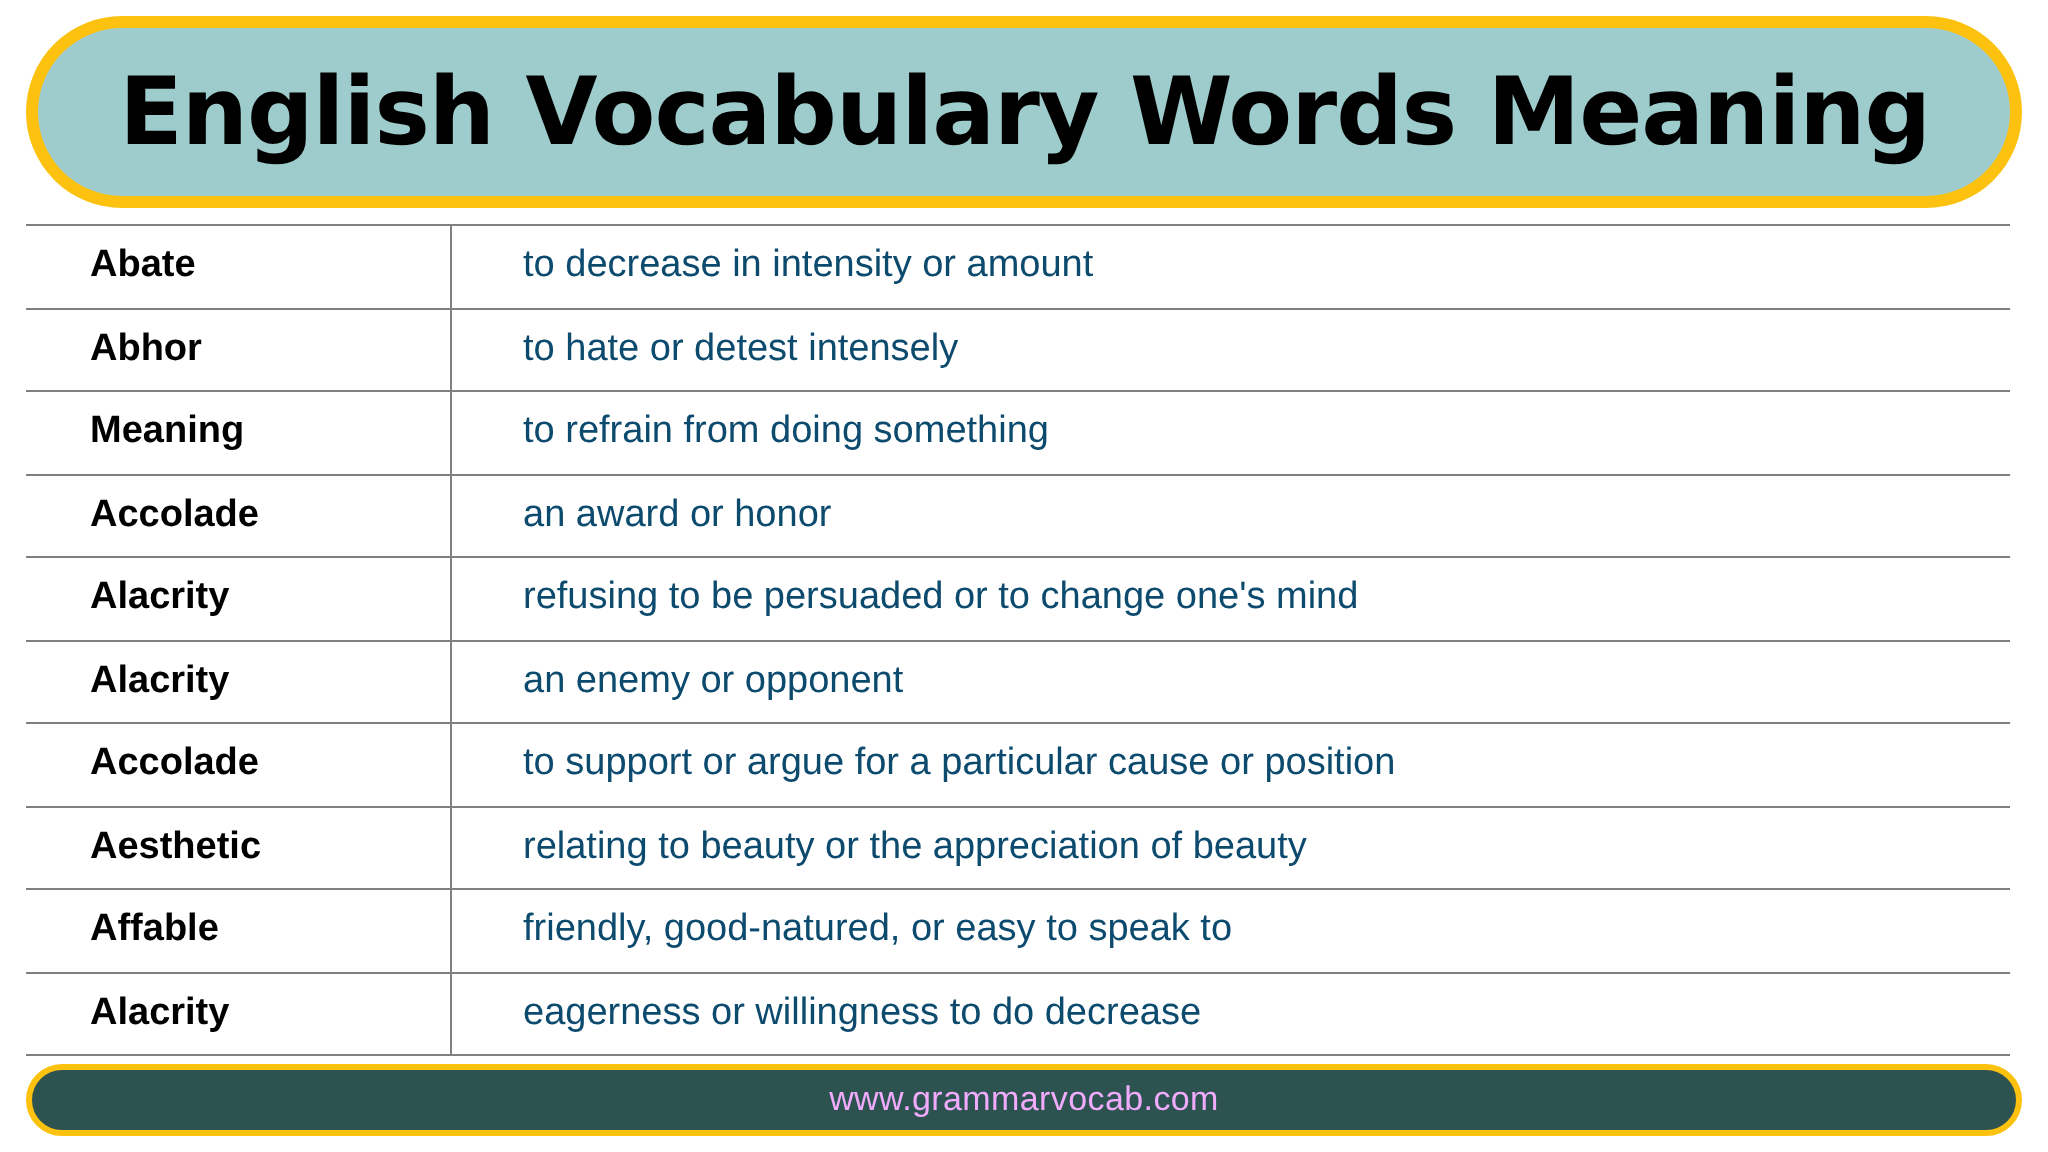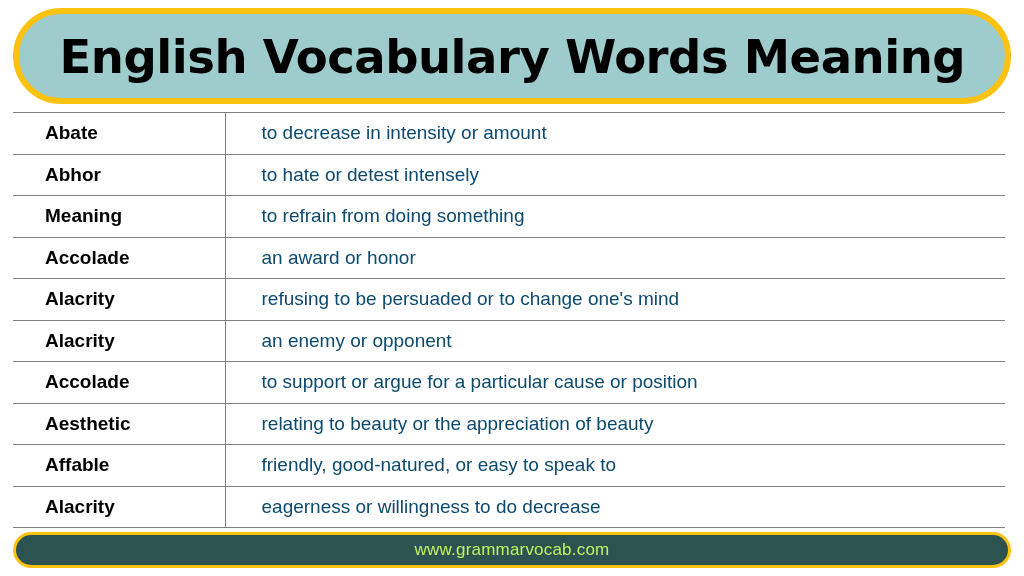--- a/index.html
+++ b/index.html
@@ -89,21 +89,21 @@
     width:998px;
     height:36px;
     background:#2d5350;
     border:3px solid #fcc20f;
     border-radius:18px;
     display:flex;
     align-items:center;
     justify-content:center;
   }
   .footer-text {
-    color:#bef264;
+    color:#f0abfc;
     font-size:17px;
     letter-spacing:0.2px;
     white-space:nowrap;
   }
 </style>
 </head>
 <body>
 
 <div class="page">
 

